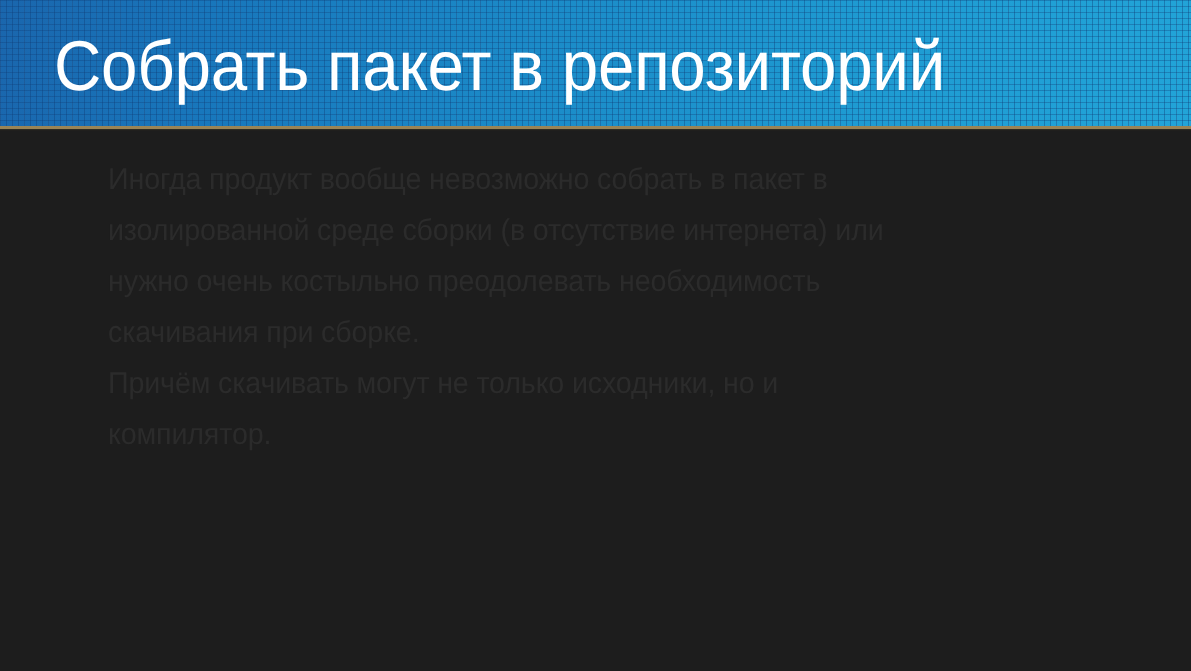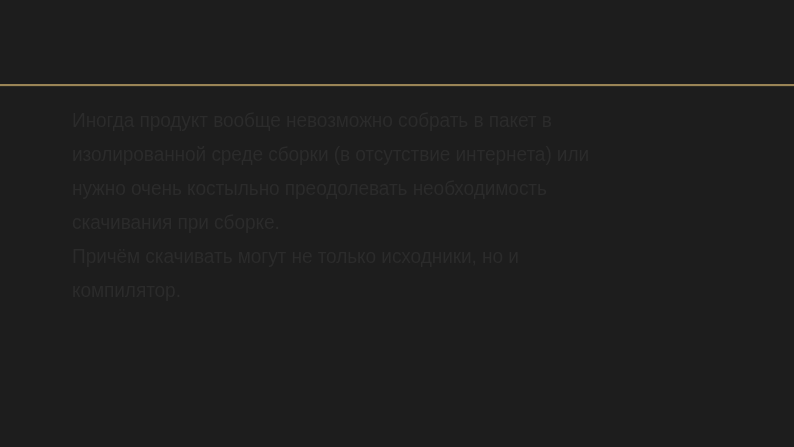--- a/index.html
+++ b/index.html
@@ -131,20 +131,24 @@
     white-space: nowrap;
     transform: scaleX(0.955);
     transform-origin: left center;
   }
 </style>
 </head>
 <body>
 
 <div id="slide">
 
+  <div id="title-band">
+    <div id="title-band-texture"></div>
+    <h1 id="slide-title">Собрать пакет в репозиторий</h1>
+  </div>
 
   <div id="title-rule"></div>
   <div id="title-rule-shadow"></div>
 
   <div id="body-area">
     <div id="body-text">
       <div class="body-line">Иногда продукт вообще невозможно собрать в пакет в</div>
       <div class="body-line">изолированной среде сборки (в отсутствие интернета) или</div>
       <div class="body-line">нужно очень костыльно преодолевать необходимость</div>
       <div class="body-line">скачивания при сборке.</div>

